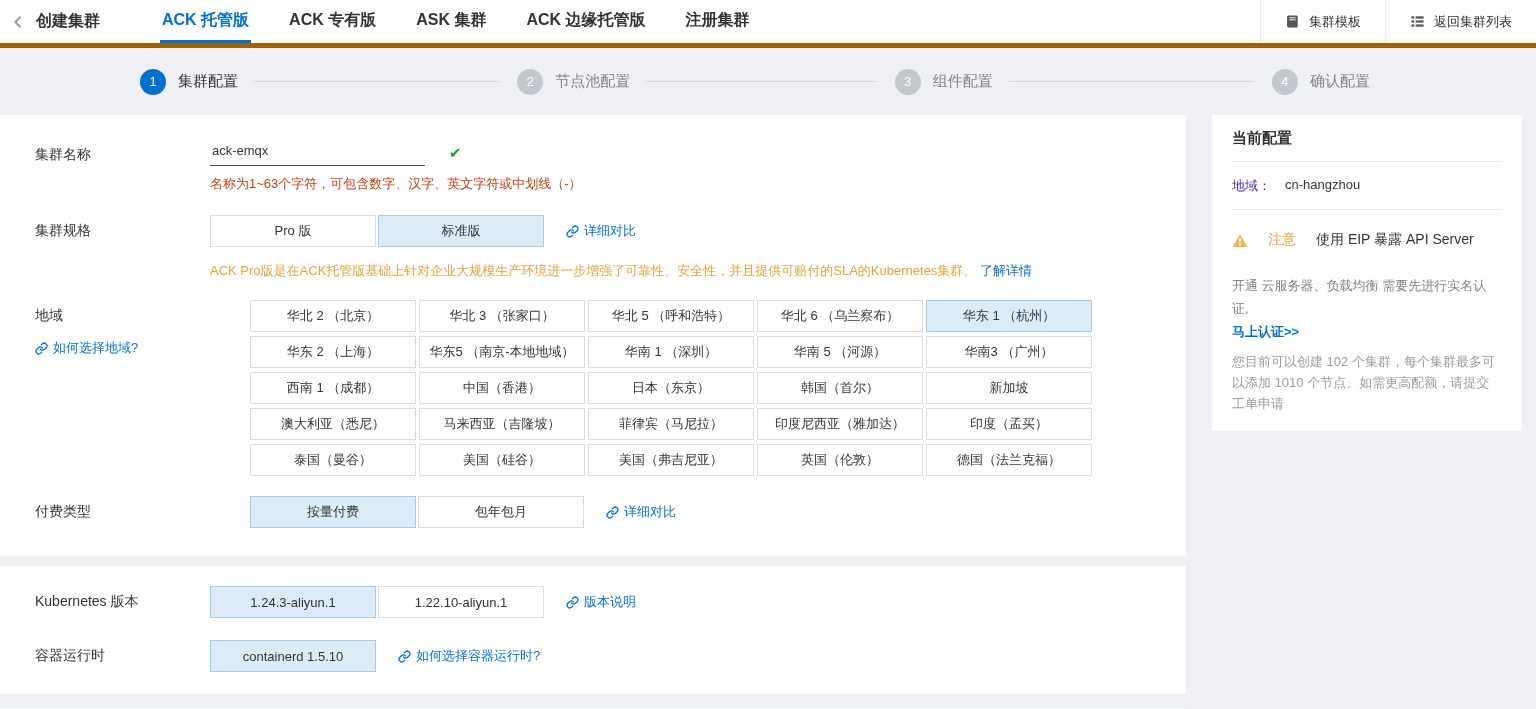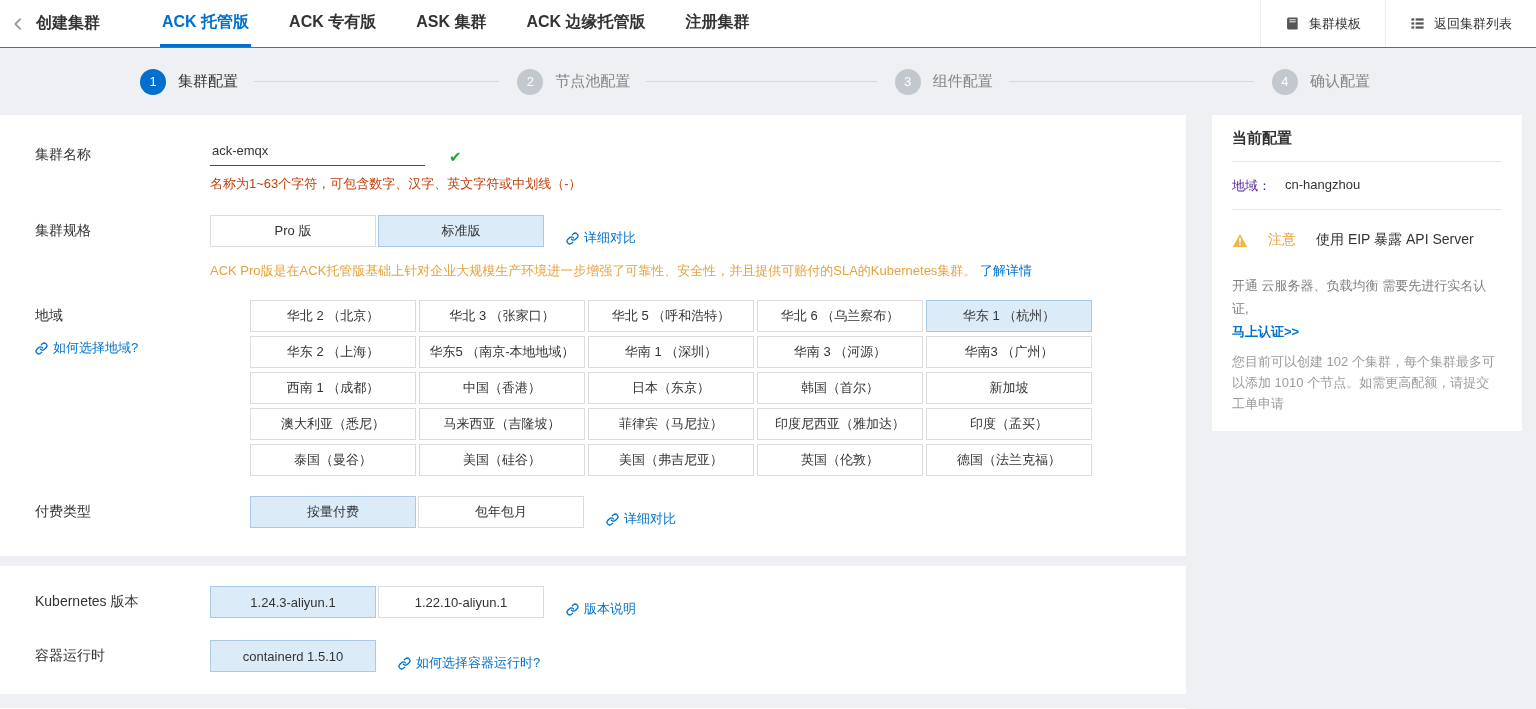--- a/index.html
+++ b/index.html
@@ -5,21 +5,21 @@
   * { box-sizing: border-box; }
   body { margin: 0; }
   .screen {
     position: relative; width: 1536px; height: 709px; overflow: hidden;
     background: #eef0f3; color: #333;
     font-family: "Liberation Sans", "DejaVu Sans", sans-serif;
   }
   
   .header {
     position: absolute; top: 0; left: 0; right: 0; height: 48px;
-    background: #fff; border-bottom: 1px solid #a16207;
+    background: #fff; border-bottom: 5px solid #a16207;
     display: flex; align-items: stretch;
   }
   .back-btn { width: 36px; display: flex; align-items: center; justify-content: center; cursor: pointer; }
   .page-title { display: flex; align-items: center; font-size: 16px; font-weight: 700; margin-right: 60px; white-space: nowrap; }
   .tabs { display: flex; gap: 36px; }
   .tab { display: flex; align-items: center; font-size: 16px; font-weight: 600; color: #333;
          border-bottom: 3px solid transparent; padding: 0 2px; white-space: nowrap; cursor: pointer; }
   .tab.active { color: #0070cc; border-bottom-color: #0070cc; }
   .header-actions { margin-left: auto; display: flex; align-items: stretch; }
   .h-action { display: flex; align-items: center; gap: 9px; padding: 0 24px;
@@ -37,21 +37,21 @@
   .step-line { flex: 1; height: 1px; background: #d8d8d8; margin-right: 18px; }
   .step:last-child .step-line { display: none; }
   
   .main { position: absolute; left: 0; top: 115px; width: 1186px; }
   .card { background: #fff; }
   .card1 { padding: 24px 0 28px; }
   .card2 { margin-top: 10px; padding: 20px 0 22px; }
   .card3 { margin-top: 14px; padding: 14px 0 60px; }
   .row { display: flex; padding-left: 35px; align-items: flex-start; }
   .row-label { width: 175px; flex: none; font-size: 14px; color: #333; padding-top: 7px; }
-  .ctrl { display: flex; align-items: flex-end; }
+  .ctrl { display: flex; align-items: center; }
   
   .name-input { width: 215px; border: none; outline: none; border-bottom: 1px solid #4a4a4a;
                 font-size: 13px; color: #333; padding: 4px 2px 7px; background: transparent;
                 font-family: "Liberation Sans", "DejaVu Sans", sans-serif; }
   .check-icon { color: #1ea52d; font-size: 15px; font-weight: 700; margin-left: 24px; }
   .hint { font-size: 13px; color: #c2410c; margin-top: 9px; }
   
   .opt-group { display: flex; gap: 2px; }
   .opt, .region-tile {
     width: 166px; height: 32px; border: 1px solid #dcdcdc; background: #fff;
@@ -211,21 +211,21 @@
         <div class="regions">
 
         <div class="region-tile">华北 2 （北京）</div>
             <div class="region-tile">华北 3 （张家口）</div>
             <div class="region-tile">华北 5 （呼和浩特）</div>
             <div class="region-tile">华北 6 （乌兰察布）</div>
             <div class="region-tile selected">华东 1 （杭州）</div>
             <div class="region-tile">华东 2 （上海）</div>
             <div class="region-tile">华东5 （南京-本地地域）</div>
             <div class="region-tile">华南 1 （深圳）</div>
-            <div class="region-tile">华南 3 （河源）</div>
+            <div class="region-tile">华南 5 （河源）</div>
             <div class="region-tile">华南3 （广州）</div>
             <div class="region-tile">西南 1 （成都）</div>
             <div class="region-tile">中国（香港）</div>
             <div class="region-tile">日本（东京）</div>
             <div class="region-tile">韩国（首尔）</div>
             <div class="region-tile">新加坡</div>
             <div class="region-tile">澳大利亚（悉尼）</div>
             <div class="region-tile">马来西亚（吉隆坡）</div>
             <div class="region-tile">菲律宾（马尼拉）</div>
             <div class="region-tile">印度尼西亚（雅加达）</div>

